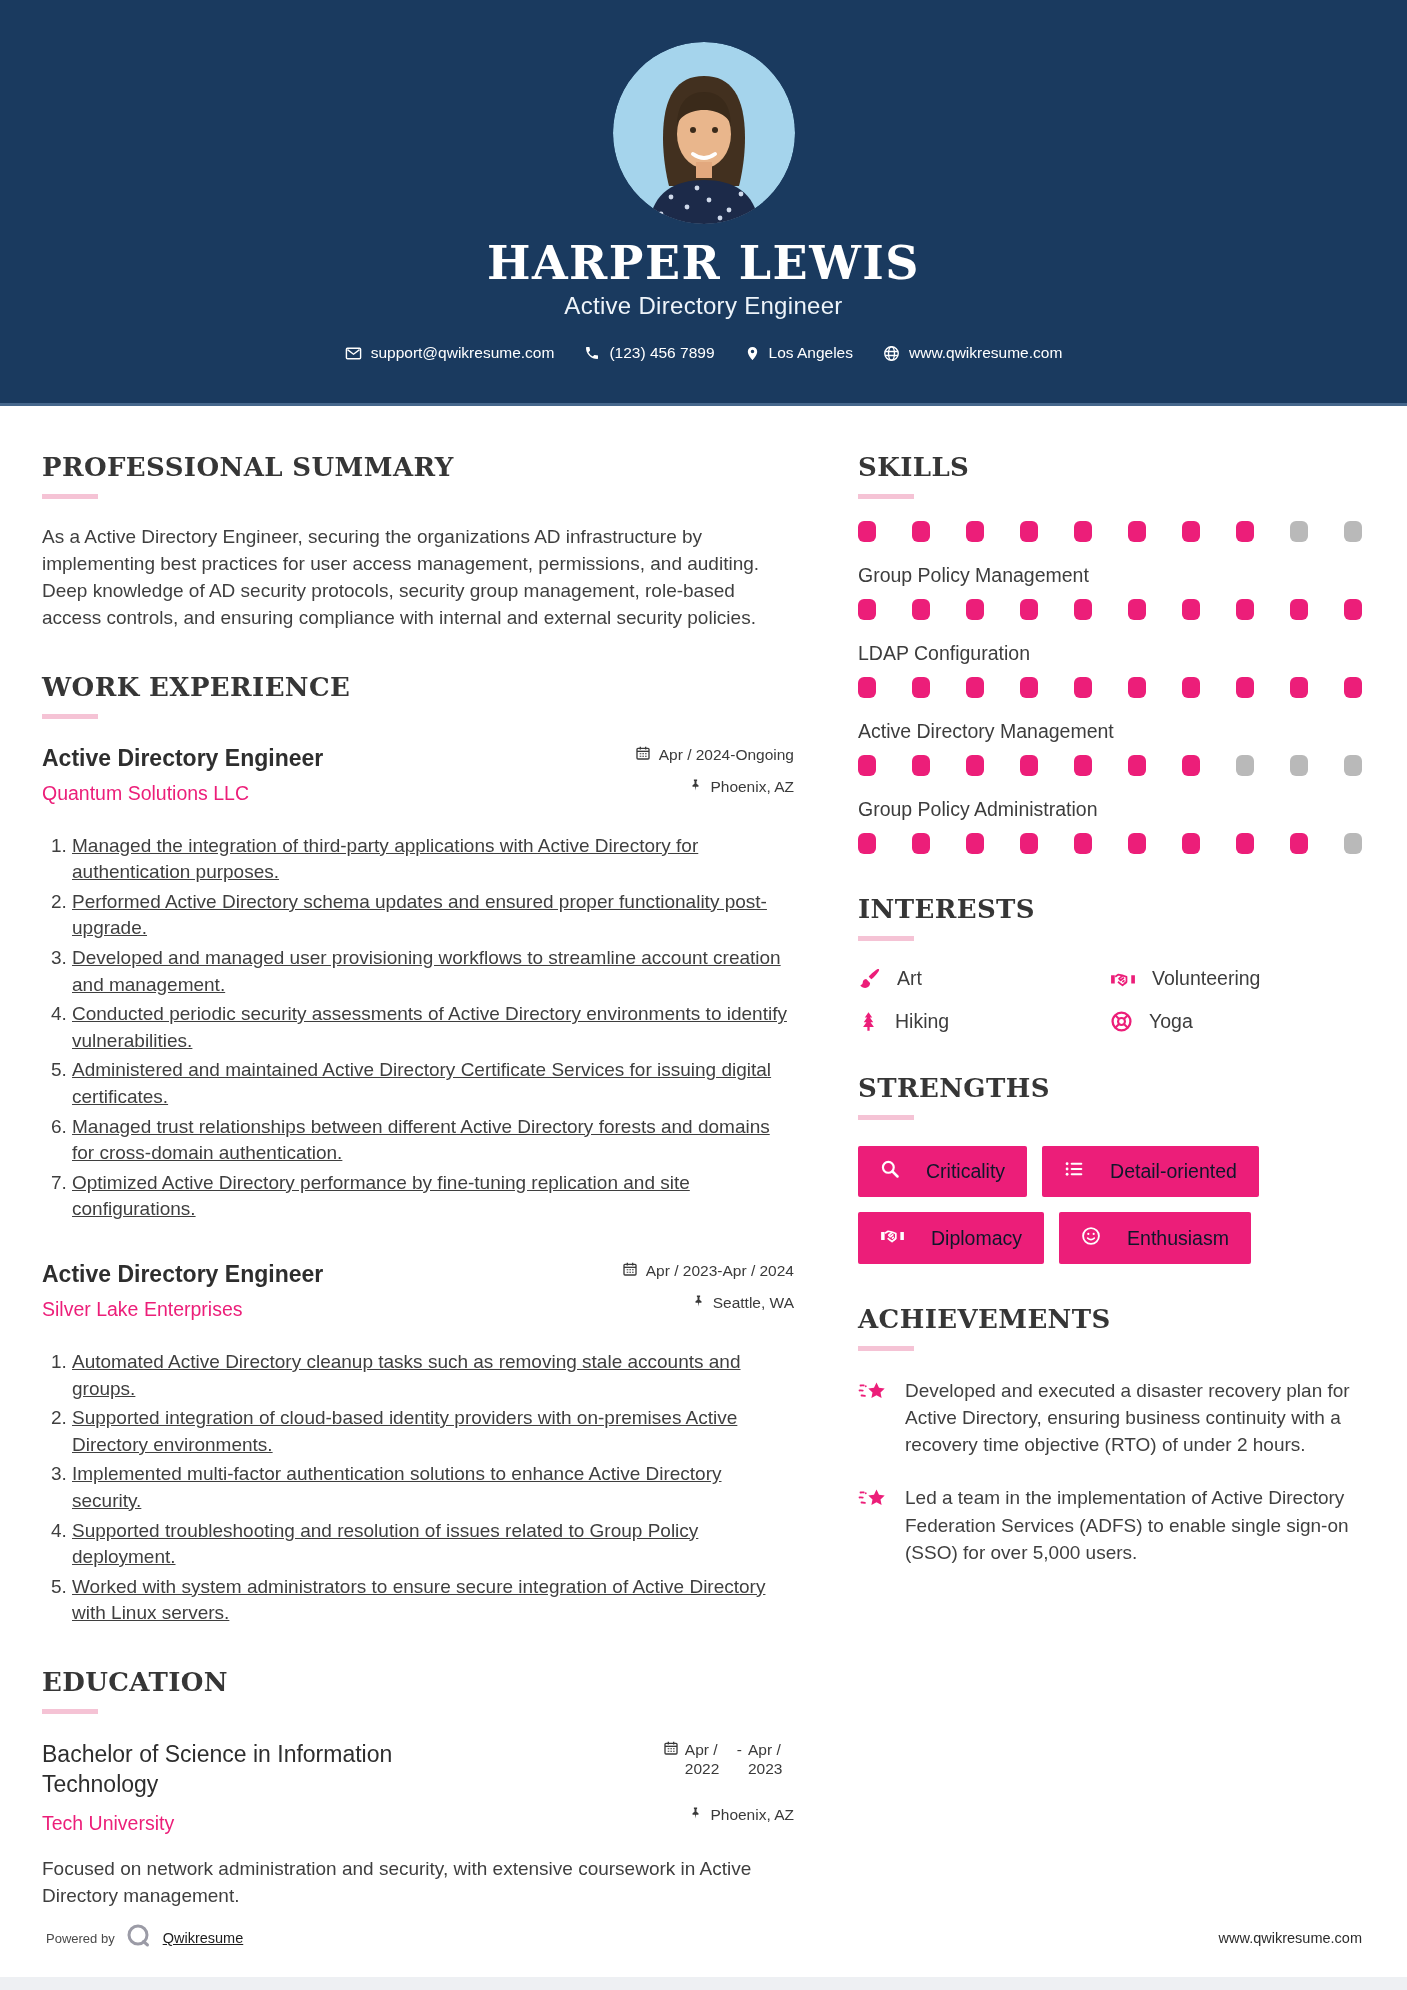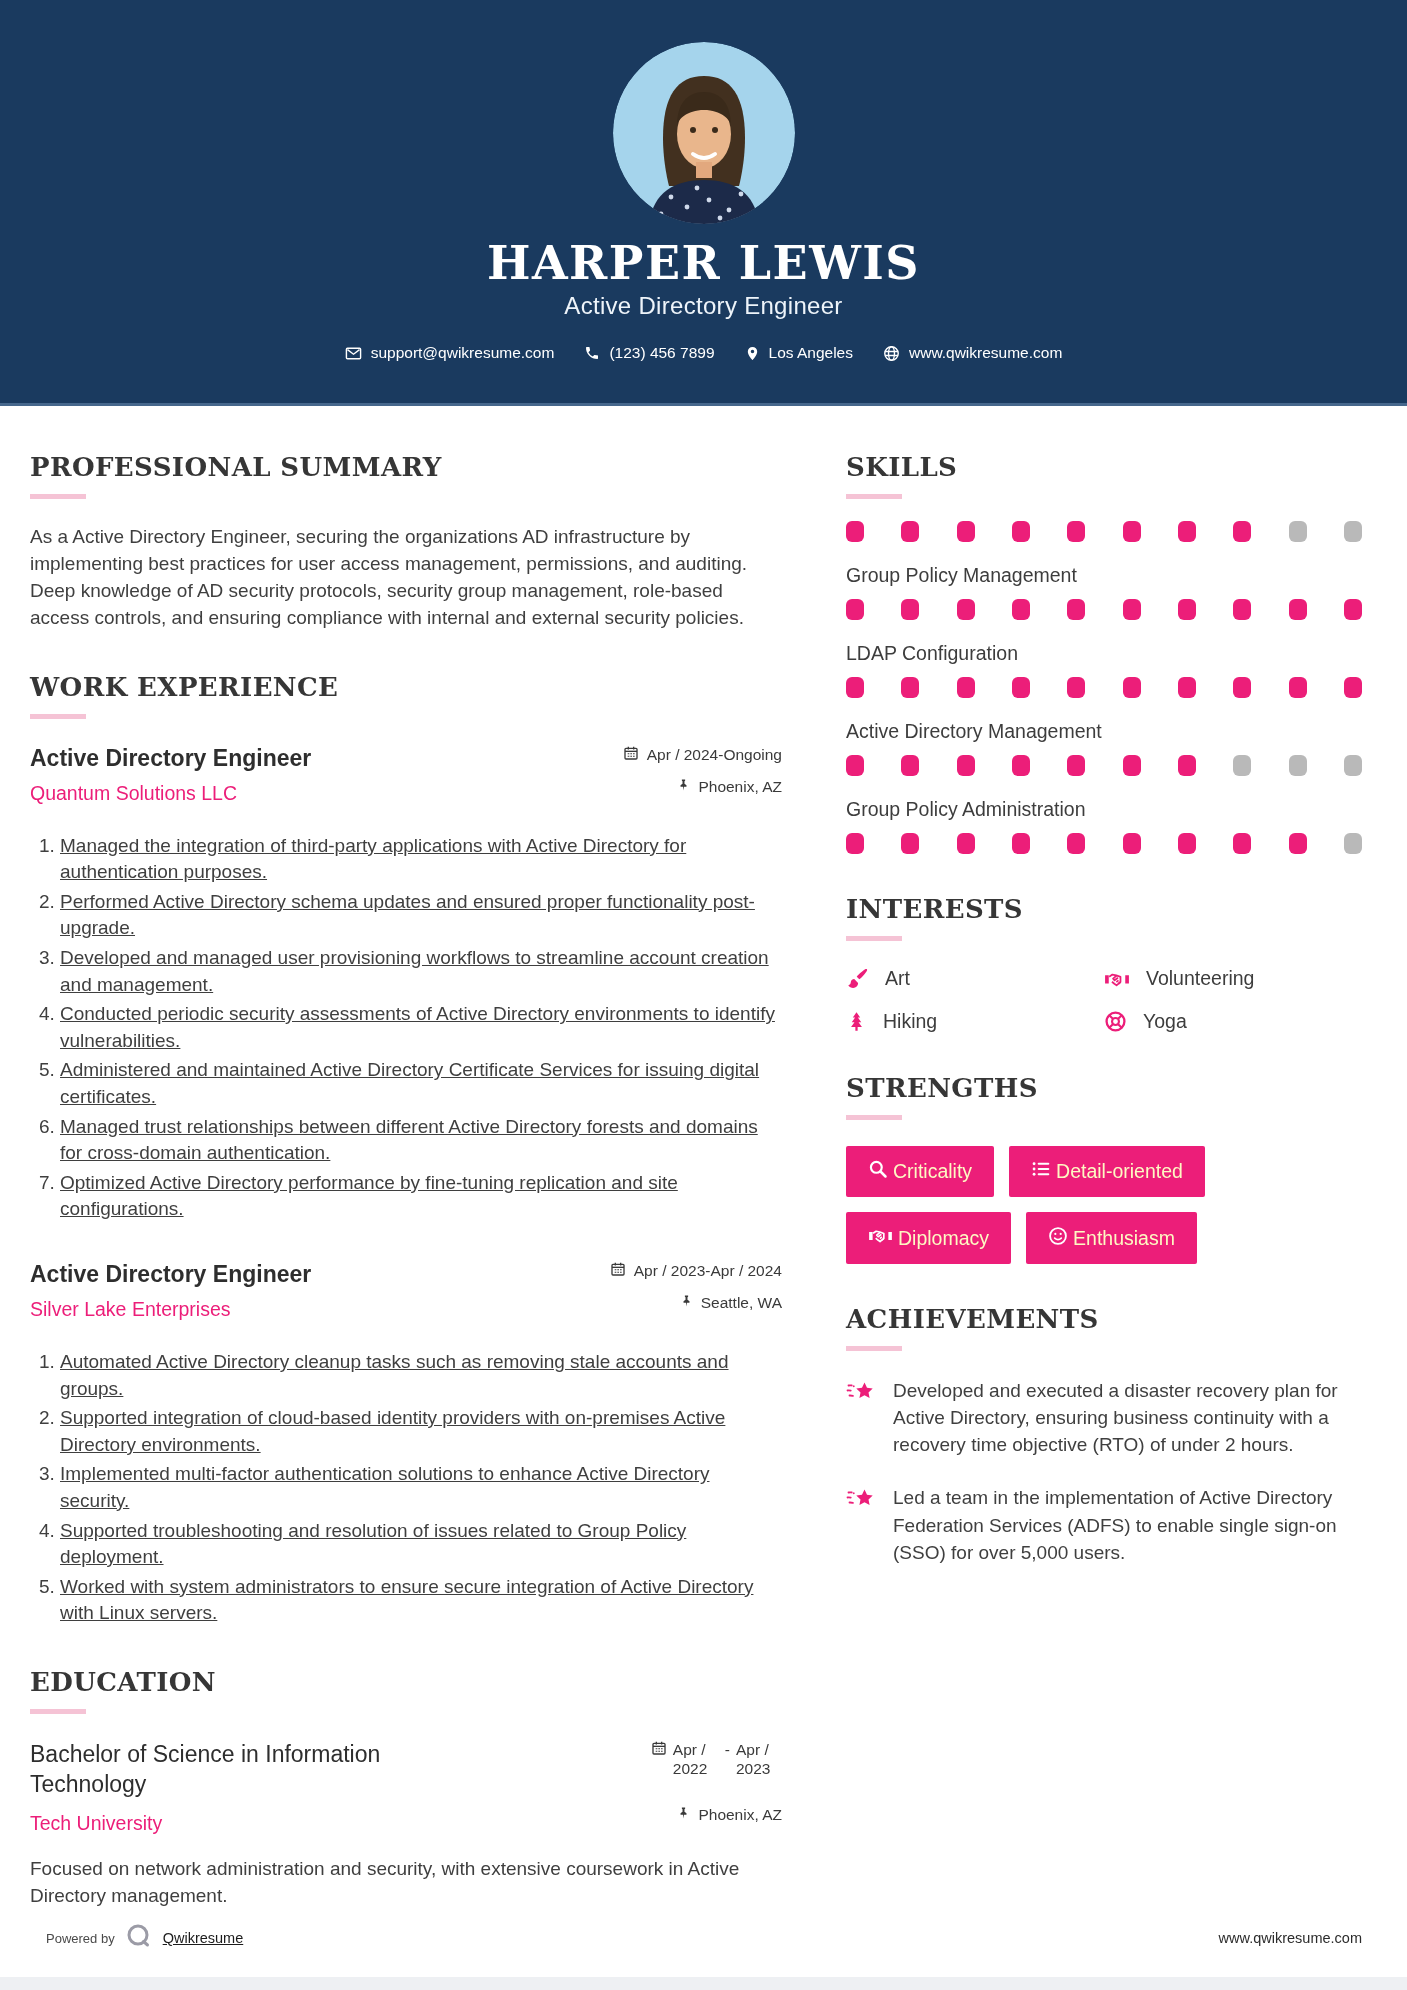--- a/index.html
+++ b/index.html
@@ -12,21 +12,21 @@
   .avatar{width:182px;height:182px;border-radius:50%;overflow:hidden;margin:0 auto;position:relative;top:42px;}
   .hero h1{font-family:"DejaVu Serif",serif;font-weight:bold;font-size:46px;letter-spacing:1.5px;
            color:#fff;margin:54px 0 2px;}
   .hero .role{font-size:24px;color:#eef4fa;letter-spacing:.3px;}
   .contacts{display:flex;justify-content:center;align-items:center;gap:30px;margin-top:24px;
             color:#fff;font-size:15.5px;}
   .contact{display:flex;align-items:center;gap:9px;cursor:pointer;}
   .contact svg{display:block;}
 
   
-  .content{display:flex;padding:46px 45px 0 30px;gap:64px;}
+  .content{display:flex;padding:46px 45px 0 42px;gap:64px;}
   .col-left{width:752px;flex:0 0 752px;}
   .col-right{flex:1;min-width:0;}
 
   h2.sec{font-family:"DejaVu Serif",serif;font-size:26px;font-weight:bold;color:#363636;
          letter-spacing:.4px;margin:0;}
   .rule{width:56px;height:5px;background:var(--pink-light);margin:12px 0 0;}
   section{margin-bottom:40px;}
 
   .summary-text{font-size:19px;line-height:1.43;margin-top:24px;}
 
@@ -58,21 +58,21 @@
   .dot{width:18px;height:21px;border-radius:6px;background:var(--dotgray);}
   .dot.on{background:var(--pink);}
 
   
   .int-grid{display:grid;grid-template-columns:1fr 1fr;row-gap:20px;margin-top:26px;}
   .int-item{display:flex;align-items:center;gap:16px;font-size:19.5px;color:#3d3d3d;}
   .int-item svg{display:block;}
 
   
   .pills{display:flex;flex-wrap:wrap;gap:15px;margin-top:26px;}
-  .pill{display:flex;align-items:center;gap:5px;background:var(--pink);color:#fef9c3;
+  .pill{display:flex;align-items:center;gap:26px;background:var(--pink);color:#0f172a;
         font-size:19.5px;padding:13px 22px;border-radius:2px;}
 
   
   .langs{display:flex;justify-content:space-between;margin-top:30px;padding:0 10px;}
   .lang{width:140px;text-align:center;}
   .ring{display:block;margin:0 auto;}
   .lang-label{font-size:19.5px;color:#3d3d3d;margin-top:16px;}
 
   
   .ach{display:flex;gap:17px;margin-top:26px;font-size:19px;line-height:1.43;}

